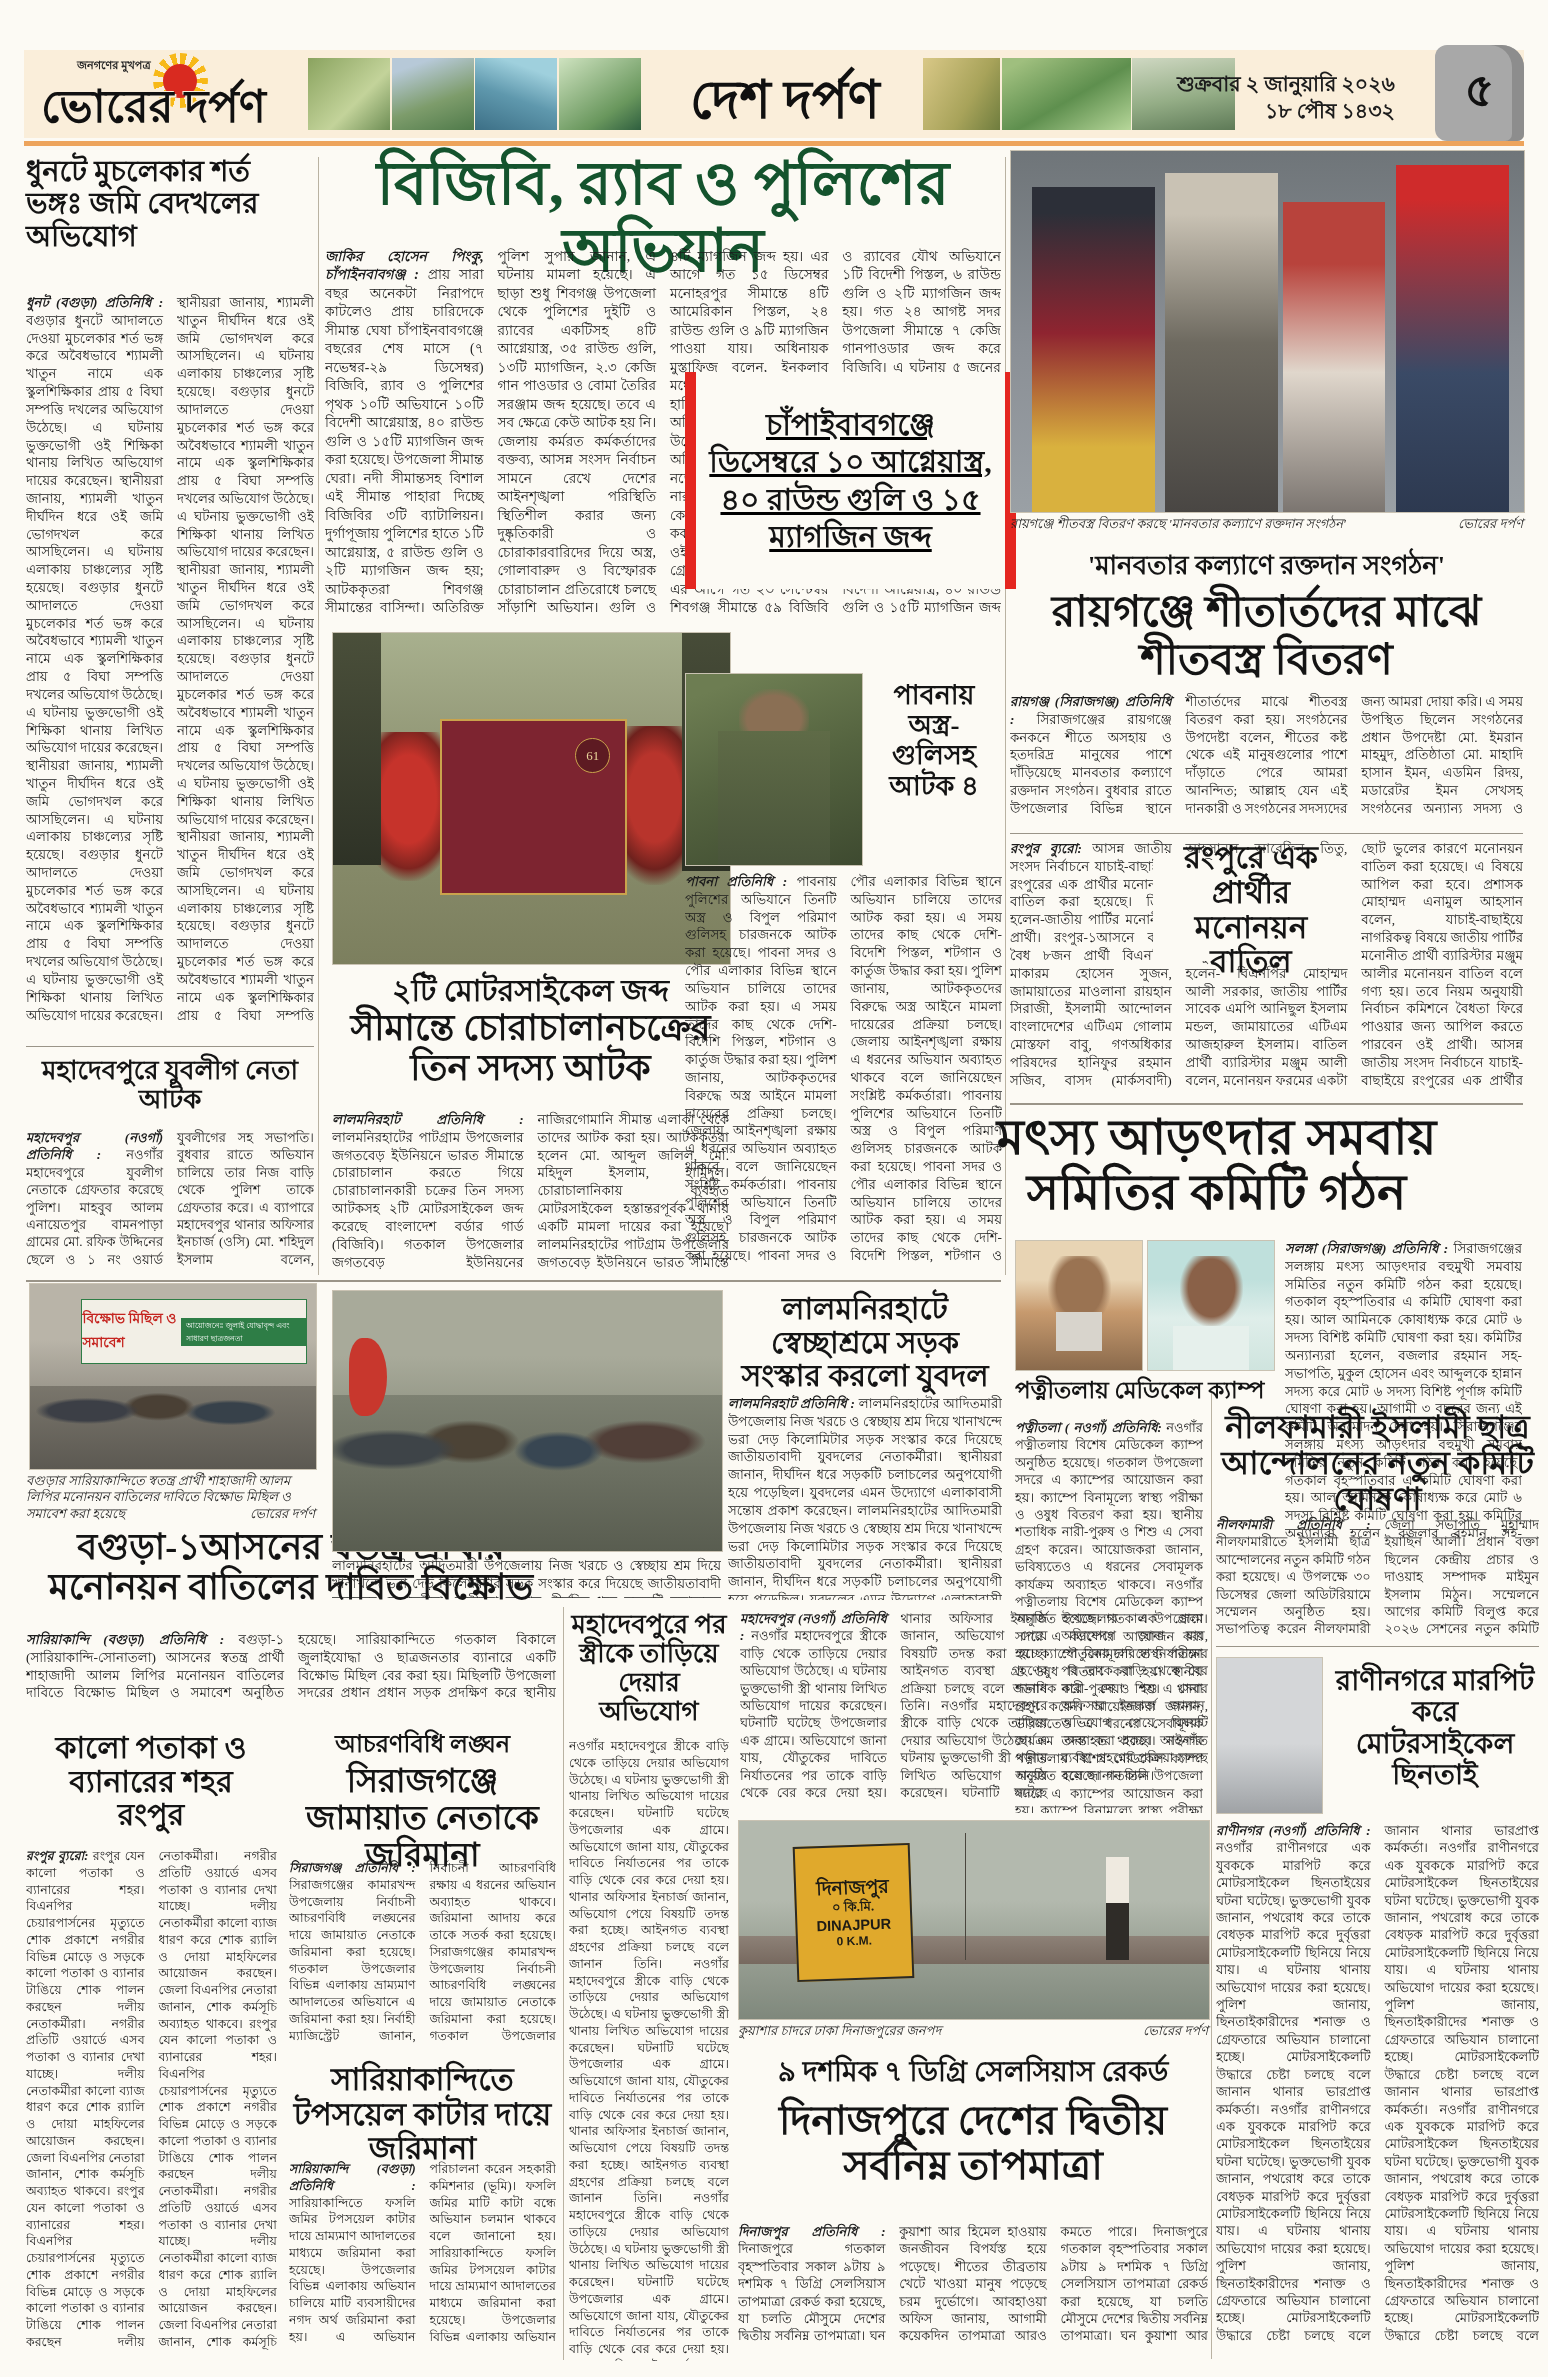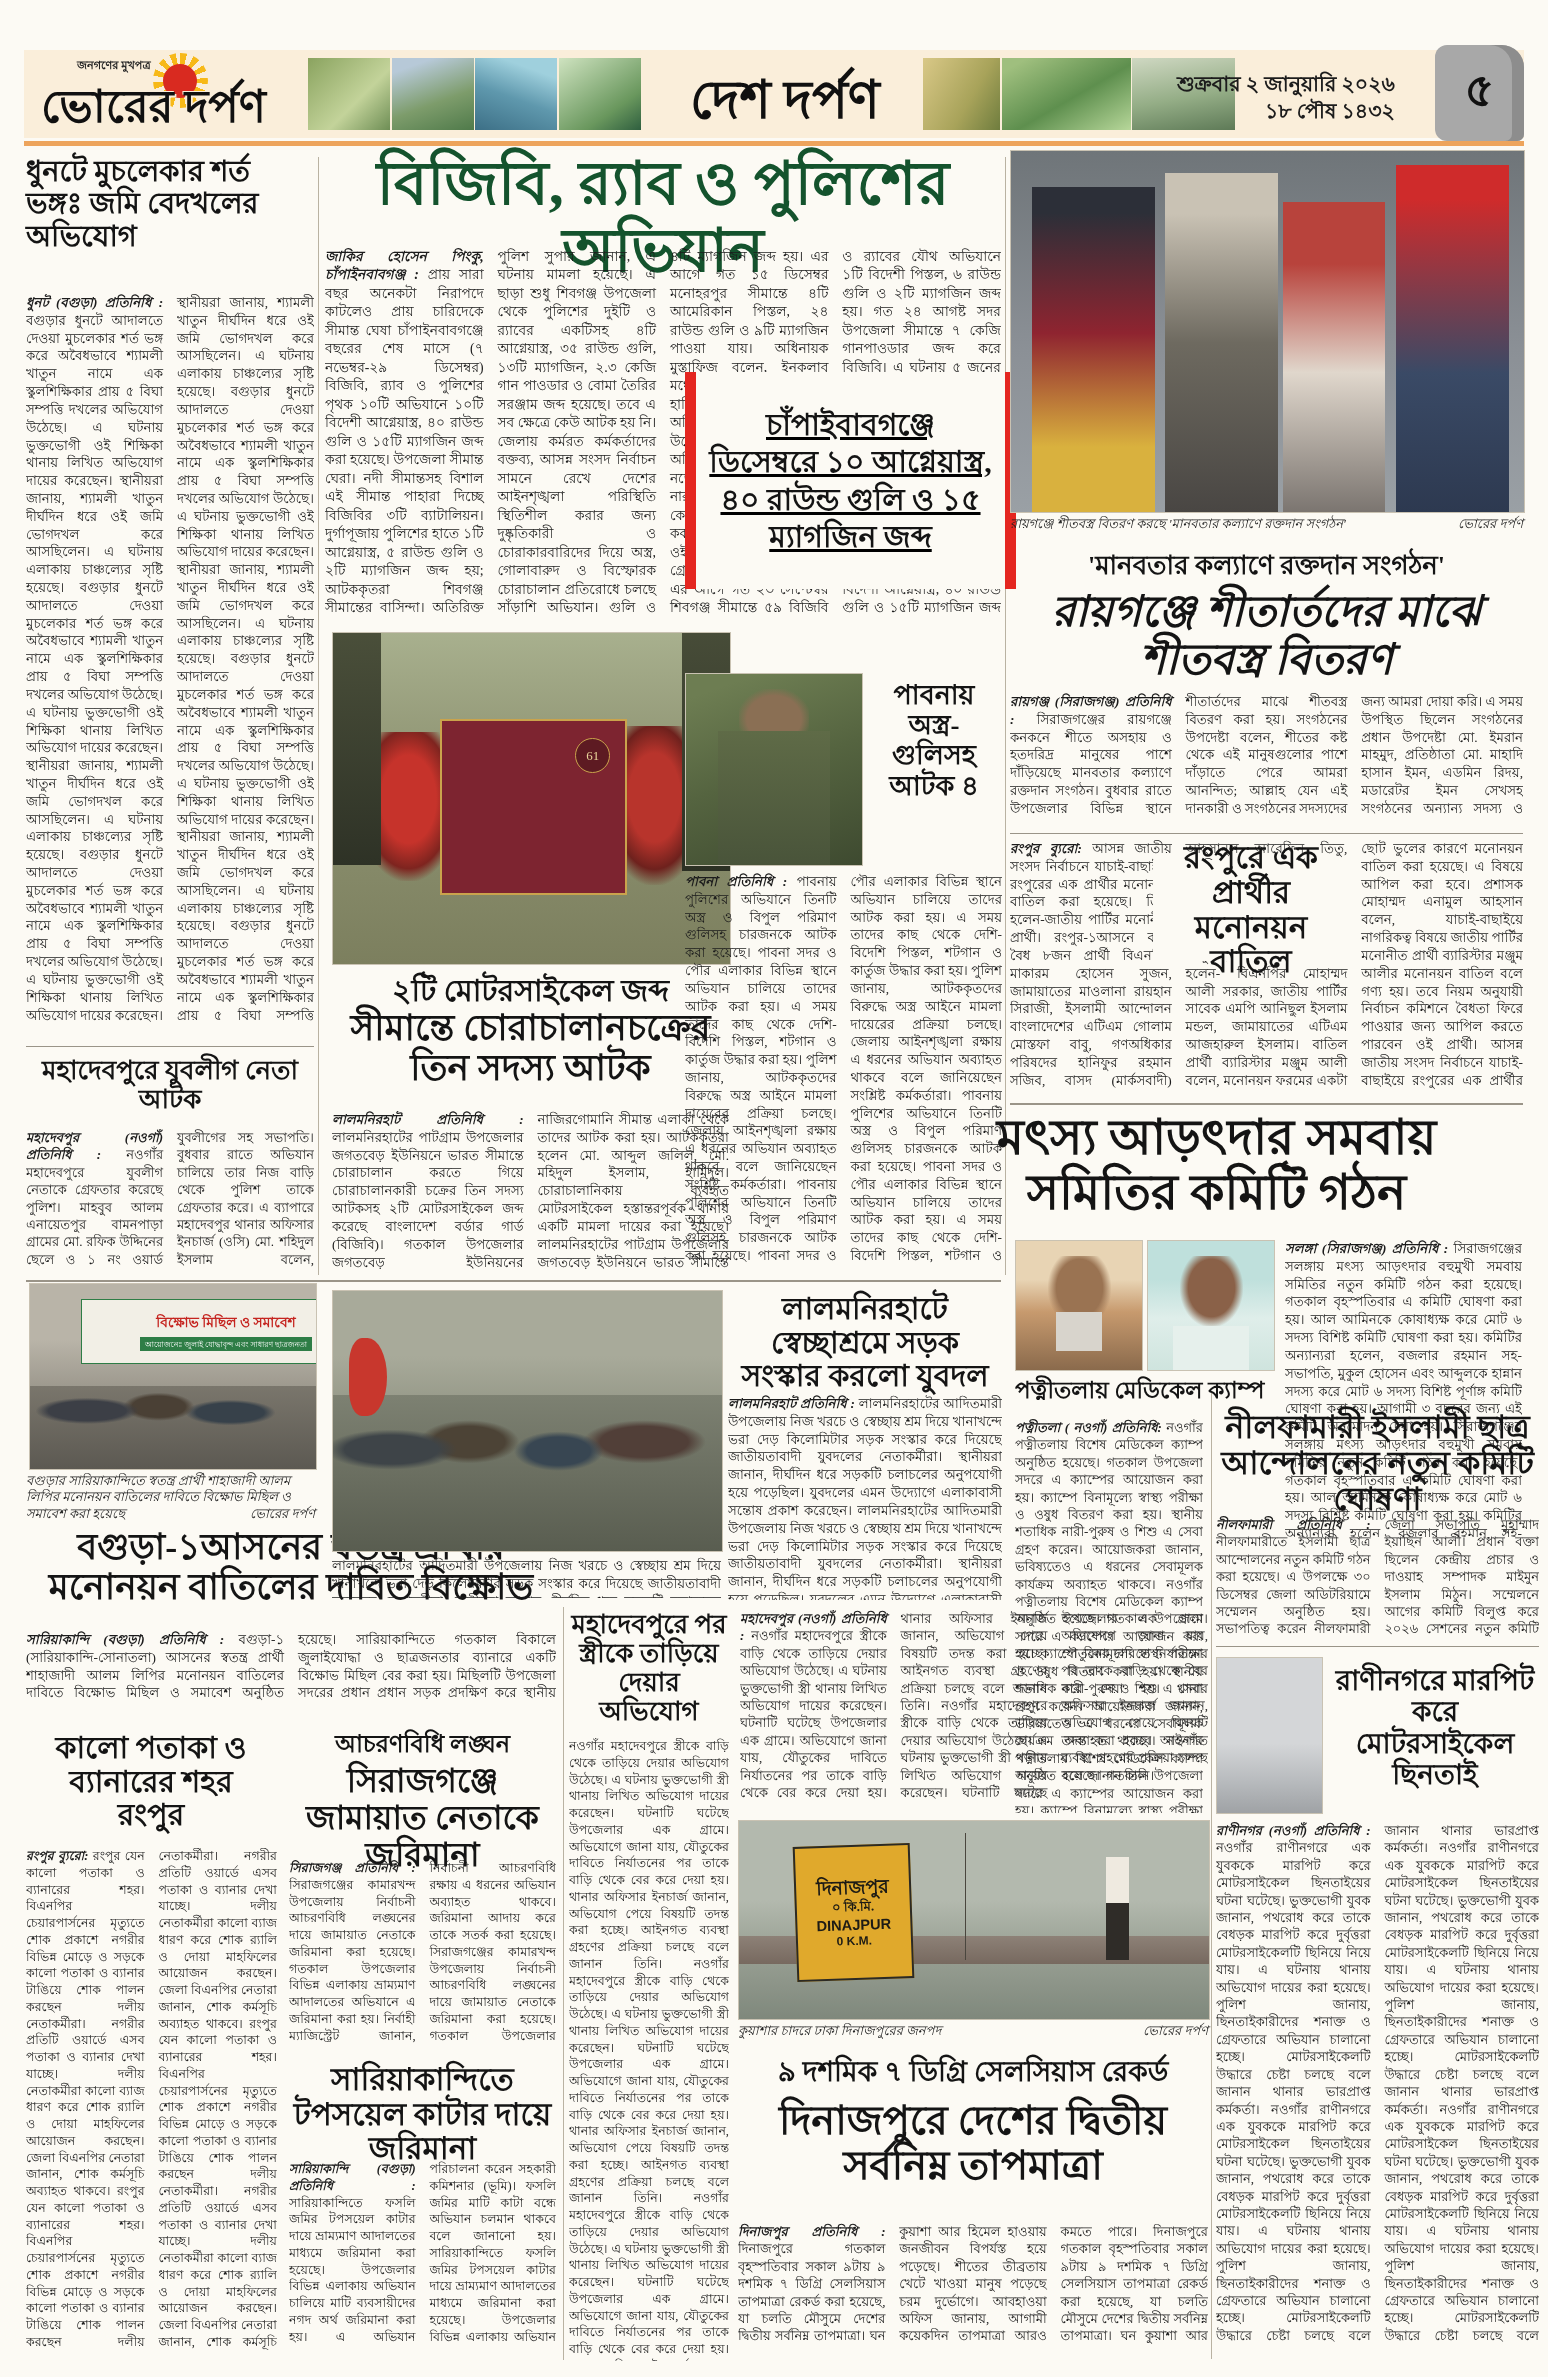--- a/index.html
+++ b/index.html
@@ -128,21 +128,21 @@
     <div class="abs" style="left:30%;top:6%;width:22%;height:94%;background:linear-gradient(180deg,#c9c2b4 12%,#6e6a60 50%,#494643);"></div>
     <div class="abs" style="left:53%;top:14%;width:20%;height:86%;background:linear-gradient(180deg,#b8433c 20%,#e0d7cc 55%,#7b7junk"></div>
     <div class="abs" style="left:53%;top:14%;width:20%;height:86%;background:linear-gradient(180deg,#b8433c 20%,#e0d7cc 55%,#7b7570);"></div>
     <div class="abs" style="left:75%;top:4%;width:22%;height:96%;background:linear-gradient(180deg,#cf2b2b 10%,#3a4a66 60%,#2d3950);"></div>
   </div>
   <div class="abs caption" style="left:1010px;top:516px;width:513px;">
     <span class="credit">ভোরের দর্পণ</span>
     <span>রায়গঞ্জে শীতবস্ত্র বিতরণ করছে 'মানবতার কল্যাণে রক্তদান সংগঠন'</span>
   </div>
   <div class="abs kicker" style="left:1010px;top:552px;width:513px;font-size:26px;">'মানবতার কল্যাণে রক্তদান সংগঠন'</div>
-  <div class="abs hl" style="left:1010px;top:588px;width:513px;font-size:43px;font-style:italic;">রায়গঞ্জে শীতার্তদের মাঝে শীতবস্ত্র বিতরণ</div>
+  <div class="abs hl" style="left:1010px;top:588px;width:513px;font-size:43px;">রায়গঞ্জে শীতার্তদের মাঝে শীতবস্ত্র বিতরণ</div>
   <div class="abs body-txt cols3" style="left:1010px;top:693px;width:513px;height:136px;font-size:13.3px;">
     <span class="byline">রায়গঞ্জ (সিরাজগঞ্জ) প্রতিনিধি :</span>
     <span>সিরাজগঞ্জের রায়গঞ্জে কনকনে শীতে অসহায় ও হতদরিদ্র মানুষের পাশে দাঁড়িয়েছে মানবতার কল্যাণে রক্তদান সংগঠন। বুধবার রাতে উপজেলার বিভিন্ন স্থানে শীতার্তদের মাঝে শীতবস্ত্র বিতরণ করা হয়। সংগঠনের উপদেষ্টা বলেন, শীতের কষ্ট থেকে এই মানুষগুলোর পাশে দাঁড়াতে পেরে আমরা আনন্দিত; আল্লাহ যেন এই দানকারী ও সংগঠনের সদস্যদের জন্য আমরা দোয়া করি। এ সময় উপস্থিত ছিলেন সংগঠনের প্রধান উপদেষ্টা মো. ইমরান মাহমুদ, প্রতিষ্ঠাতা মো. মাহাদি হাসান ইমন, এডমিন রিদয়, মডারেটর ইমন সেখসহ সংগঠনের অন্যান্য সদস্য ও স্থানীয় গণ্যমান্য ব্যক্তিবর্গ। সিরাজগঞ্জের রায়গঞ্জে কনকনে শীতে অসহায় ও হতদরিদ্র মানুষের পাশে দাঁড়িয়েছে মানবতার কল্যাণে রক্তদান সংগঠন। বুধবার রাতে উপজেলার বিভিন্ন স্থানে শীতার্তদের মাঝে শীতবস্ত্র বিতরণ করা হয়। সংগঠনের উপদেষ্টা বলেন, শীতের কষ্ট থেকে এই মানুষগুলোর পাশে দাঁড়াতে পেরে আমরা আনন্দিত; আল্লাহ যেন এই দানকারী ও সংগঠনের সদস্যদের জন্য আমরা দোয়া করি। এ সময় উপস্থিত ছিলেন সংগঠনের প্রধান উপদেষ্টা মো. ইমরান মাহমুদ, প্রতিষ্ঠাতা মো. মাহাদি হাসান ইমন, এডমিন রিদয়, মডারেটর ইমন সেখসহ সংগঠনের অন্যান্য সদস্য ও স্থানীয় গণ্যমান্য ব্যক্তিবর্গ।</span>
   </div>
   <div class="hrule" style="left:1010px;top:833px;width:513px;height:0.9px;"></div>
 
   <div class="abs body-txt cols3" style="left:1010px;top:840px;width:513px;height:258px;font-size:13.3px;">
     <span class="byline">রংপুর ব্যুরো:</span>
     <span>আসন্ন জাতীয় সংসদ নির্বাচনে যাচাই-বাছাইয়ে রংপুরের এক প্রার্থীর মনোনয়ন বাতিল করা হয়েছে। তিনি হলেন-জাতীয় পার্টির মনোনীত প্রার্থী। রংপুর-১আসনে বাকি বৈধ ৮জন প্রার্থী বিএনপির মাকারম হোসেন সুজন, জামায়াতের মাওলানা রায়হান সিরাজী, ইসলামী আন্দোলন বাংলাদেশের এটিএম গোলাম মোস্তফা বাবু, গণঅধিকার পরিষদের হানিফুর রহমান সজিব, বাসদ (মার্কসবাদী) আহসানুল আরেফিন তিতু, জাতীয় নাগরিক পার্টির আল মামুন, বাংলাদেশ খেলাফত মজলিশের মমিনুর রহমান, ইসলামীক ফ্রন্ট বাংলাদেশের মোহাম্মদ আনাস। রংপুর-২আসনে বৈধ ৫ প্রার্থী হলেন- বিএনপির মোহাম্মদ আলী সরকার, জাতীয় পার্টির সাবেক এমপি আনিছুল ইসলাম মন্ডল, জামায়াতের এটিএম আজহারুল ইসলাম। বাতিল প্রার্থী ব্যারিস্টার মঞ্জুম আলী বলেন, মনোনয়ন ফরমের একটা ছোট ভুলের কারণে মনোনয়ন বাতিল করা হয়েছে। এ বিষয়ে আপিল করা হবে। প্রশাসক মোহাম্মদ এনামুল আহসান বলেন, যাচাই-বাছাইয়ে নাগরিকত্ব বিষয়ে জাতীয় পার্টির মনোনীত প্রার্থী ব্যারিস্টার মঞ্জুম আলীর মনোনয়ন বাতিল বলে গণ্য হয়। তবে নিয়ম অনুযায়ী নির্বাচন কমিশনে বৈধতা ফিরে পাওয়ার জন্য আপিল করতে পারবেন ওই প্রার্থী। আসন্ন জাতীয় সংসদ নির্বাচনে যাচাই-বাছাইয়ে রংপুরের এক প্রার্থীর মনোনয়ন বাতিল করা হয়েছে। তিনি হলেন-জাতীয় পার্টির মনোনীত প্রার্থী। রংপুর-১আসনে বাকি বৈধ ৮জন প্রার্থী বিএনপির মাকারম হোসেন সুজন, জামায়াতের মাওলানা রায়হান সিরাজী, ইসলামী আন্দোলন বাংলাদেশের এটিএম গোলাম মোস্তফা বাবু, গণঅধিকার পরিষদের হানিফুর রহমান সজিব, বাসদ (মার্কসবাদী) আহসানুল আরেফিন তিতু, জাতীয় নাগরিক পার্টির আল মামুন, বাংলাদেশ খেলাফত মজলিশের মমিনুর রহমান, ইসলামীক ফ্রন্ট বাংলাদেশের মোহাম্মদ আনাস। রংপুর-২আসনে বৈধ ৫ প্রার্থী হলেন- বিএনপির মোহাম্মদ আলী সরকার, জাতীয় পার্টির সাবেক এমপি আনিছুল ইসলাম মন্ডল, জামায়াতের এটিএম আজহারুল ইসলাম। বাতিল প্রার্থী ব্যারিস্টার মঞ্জুম আলী বলেন, মনোনয়ন ফরমের একটা ছোট ভুলের কারণে মনোনয়ন বাতিল করা হয়েছে। এ বিষয়ে আপিল করা হবে। প্রশাসক মোহাম্মদ এনামুল আহসান বলেন, যাচাই-বাছাইয়ে নাগরিকত্ব বিষয়ে জাতীয় পার্টির মনোনীত প্রার্থী ব্যারিস্টার মঞ্জুম আলীর মনোনয়ন বাতিল বলে গণ্য হয়। তবে নিয়ম অনুযায়ী নির্বাচন কমিশনে বৈধতা ফিরে পাওয়ার জন্য আপিল করতে পারবেন ওই প্রার্থী।</span>
   </div>
@@ -180,21 +180,21 @@
   <div class="hrule" style="left:1216px;top:1646px;width:323px;height:0.9px;"></div>
 
   <div class="photo" style="left:1216px;top:1657px;width:105px;height:155px;background:linear-gradient(180deg,#d4d6d8 0 55%,#b7babd 80%,#9fa2a5);"></div>
   <div class="abs hl" style="left:1330px;top:1665px;width:210px;font-size:28px;">রাণীনগরে মারপিট করে মোটরসাইকেল ছিনতাই</div>
   <div class="abs body-txt cols2" style="left:1216px;top:1822px;width:323px;height:538px;font-size:13px;">
     <span class="byline">রাণীনগর (নওগাঁ) প্রতিনিধি :</span>
     <span>নওগাঁর রাণীনগরে এক যুবককে মারপিট করে মোটরসাইকেল ছিনতাইয়ের ঘটনা ঘটেছে। ভুক্তভোগী যুবক জানান, পথরোধ করে তাকে বেধড়ক মারপিট করে দুর্বৃত্তরা মোটরসাইকেলটি ছিনিয়ে নিয়ে যায়। এ ঘটনায় থানায় অভিযোগ দায়ের করা হয়েছে। পুলিশ জানায়, ছিনতাইকারীদের শনাক্ত ও গ্রেফতারে অভিযান চালানো হচ্ছে। মোটরসাইকেলটি উদ্ধারে চেষ্টা চলছে বলে জানান থানার ভারপ্রাপ্ত কর্মকর্তা। নওগাঁর রাণীনগরে এক যুবককে মারপিট করে মোটরসাইকেল ছিনতাইয়ের ঘটনা ঘটেছে। ভুক্তভোগী যুবক জানান, পথরোধ করে তাকে বেধড়ক মারপিট করে দুর্বৃত্তরা মোটরসাইকেলটি ছিনিয়ে নিয়ে যায়। এ ঘটনায় থানায় অভিযোগ দায়ের করা হয়েছে। পুলিশ জানায়, ছিনতাইকারীদের শনাক্ত ও গ্রেফতারে অভিযান চালানো হচ্ছে। মোটরসাইকেলটি উদ্ধারে চেষ্টা চলছে বলে জানান থানার ভারপ্রাপ্ত কর্মকর্তা। নওগাঁর রাণীনগরে এক যুবককে মারপিট করে মোটরসাইকেল ছিনতাইয়ের ঘটনা ঘটেছে। ভুক্তভোগী যুবক জানান, পথরোধ করে তাকে বেধড়ক মারপিট করে দুর্বৃত্তরা মোটরসাইকেলটি ছিনিয়ে নিয়ে যায়। এ ঘটনায় থানায় অভিযোগ দায়ের করা হয়েছে। পুলিশ জানায়, ছিনতাইকারীদের শনাক্ত ও গ্রেফতারে অভিযান চালানো হচ্ছে। মোটরসাইকেলটি উদ্ধারে চেষ্টা চলছে বলে জানান থানার ভারপ্রাপ্ত কর্মকর্তা। নওগাঁর রাণীনগরে এক যুবককে মারপিট করে মোটরসাইকেল ছিনতাইয়ের ঘটনা ঘটেছে। ভুক্তভোগী যুবক জানান, পথরোধ করে তাকে বেধড়ক মারপিট করে দুর্বৃত্তরা মোটরসাইকেলটি ছিনিয়ে নিয়ে যায়। এ ঘটনায় থানায় অভিযোগ দায়ের করা হয়েছে। পুলিশ জানায়, ছিনতাইকারীদের শনাক্ত ও গ্রেফতারে অভিযান চালানো হচ্ছে। মোটরসাইকেলটি উদ্ধারে চেষ্টা চলছে বলে জানান থানার ভারপ্রাপ্ত কর্মকর্তা। নওগাঁর রাণীনগরে এক যুবককে মারপিট করে মোটরসাইকেল ছিনতাইয়ের ঘটনা ঘটেছে। ভুক্তভোগী যুবক জানান, পথরোধ করে তাকে বেধড়ক মারপিট করে দুর্বৃত্তরা মোটরসাইকেলটি ছিনিয়ে নিয়ে যায়। এ ঘটনায় থানায় অভিযোগ দায়ের করা হয়েছে। পুলিশ জানায়, ছিনতাইকারীদের শনাক্ত ও গ্রেফতারে অভিযান চালানো হচ্ছে। মোটরসাইকেলটি উদ্ধারে চেষ্টা চলছে বলে জানান থানার ভারপ্রাপ্ত কর্মকর্তা। নওগাঁর রাণীনগরে এক যুবককে মারপিট করে মোটরসাইকেল ছিনতাইয়ের ঘটনা ঘটেছে। ভুক্তভোগী যুবক জানান, পথরোধ করে তাকে বেধড়ক মারপিট করে দুর্বৃত্তরা মোটরসাইকেলটি ছিনিয়ে নিয়ে যায়। এ ঘটনায় থানায় অভিযোগ দায়ের করা হয়েছে। পুলিশ জানায়, ছিনতাইকারীদের শনাক্ত ও গ্রেফতারে অভিযান চালানো হচ্ছে। মোটরসাইকেলটি উদ্ধারে চেষ্টা চলছে বলে জানান থানার ভারপ্রাপ্ত কর্মকর্তা।</span>
   </div>
 
   <div class="photo" style="left:29px;top:1283px;width:286px;height:185px;background:linear-gradient(180deg,#b9b4a8 0 30%,#8e8a80 70%,#6f6c64);">
-    <div class="abs" style="left:18%;top:8%;width:78%;height:34%;background:#f2efe6;border:1.7px solid #2e7d46;display:flex;flex-direction:column;align-items:center;justify-content:center;padding-left:32px;">
+    <div class="abs" style="left:18%;top:8%;width:78%;height:34%;background:#f2efe6;border:1.7px solid #2e7d46;display:flex;align-items:center;justify-content:center;">
       <div style="color:#c5241f;font-weight:bold;font-size:13.8px;">বিক্ষোভ মিছিল ও সমাবেশ</div>
       <div style="background:#2e7d46;color:#fff;font-size:7.7px;padding:0.9px 5.2px;margin-top:1.7px;">আয়োজনেঃ জুলাই যোদ্ধাবৃন্দ এবং সাধারণ ছাত্রজনতা</div>
     </div>
     <div class="abs" style="left:0;bottom:0;width:100%;height:45%;background:radial-gradient(ellipse at 20% 30%,#3c3f46 0 12%,rgba(0,0,0,0) 16%),radial-gradient(ellipse at 45% 25%,#4a4035 0 12%,rgba(0,0,0,0) 16%),radial-gradient(ellipse at 70% 32%,#37414a 0 12%,rgba(0,0,0,0) 16%),linear-gradient(180deg,#7a766c,#5c5952);"></div>
   </div>
   <div class="abs caption" style="left:26px;top:1473px;width:289px;">
     <span>বগুড়ার সারিয়াকান্দিতে স্বতন্ত্র প্রার্থী শাহাজাদী আলম লিপির মনোনয়ন বাতিলের দাবিতে বিক্ষোভ মিছিল ও সমাবেশ করা হয়েছে</span>
     <span class="credit">ভোরের দর্পণ</span>
   </div>
   <div class="abs hl" style="left:26px;top:1527px;width:530px;font-size:36px;">বগুড়া-১আসনের স্বতন্ত্র প্রার্থীর মনোনয়ন বাতিলের দাবিত বিক্ষোভ</div>

